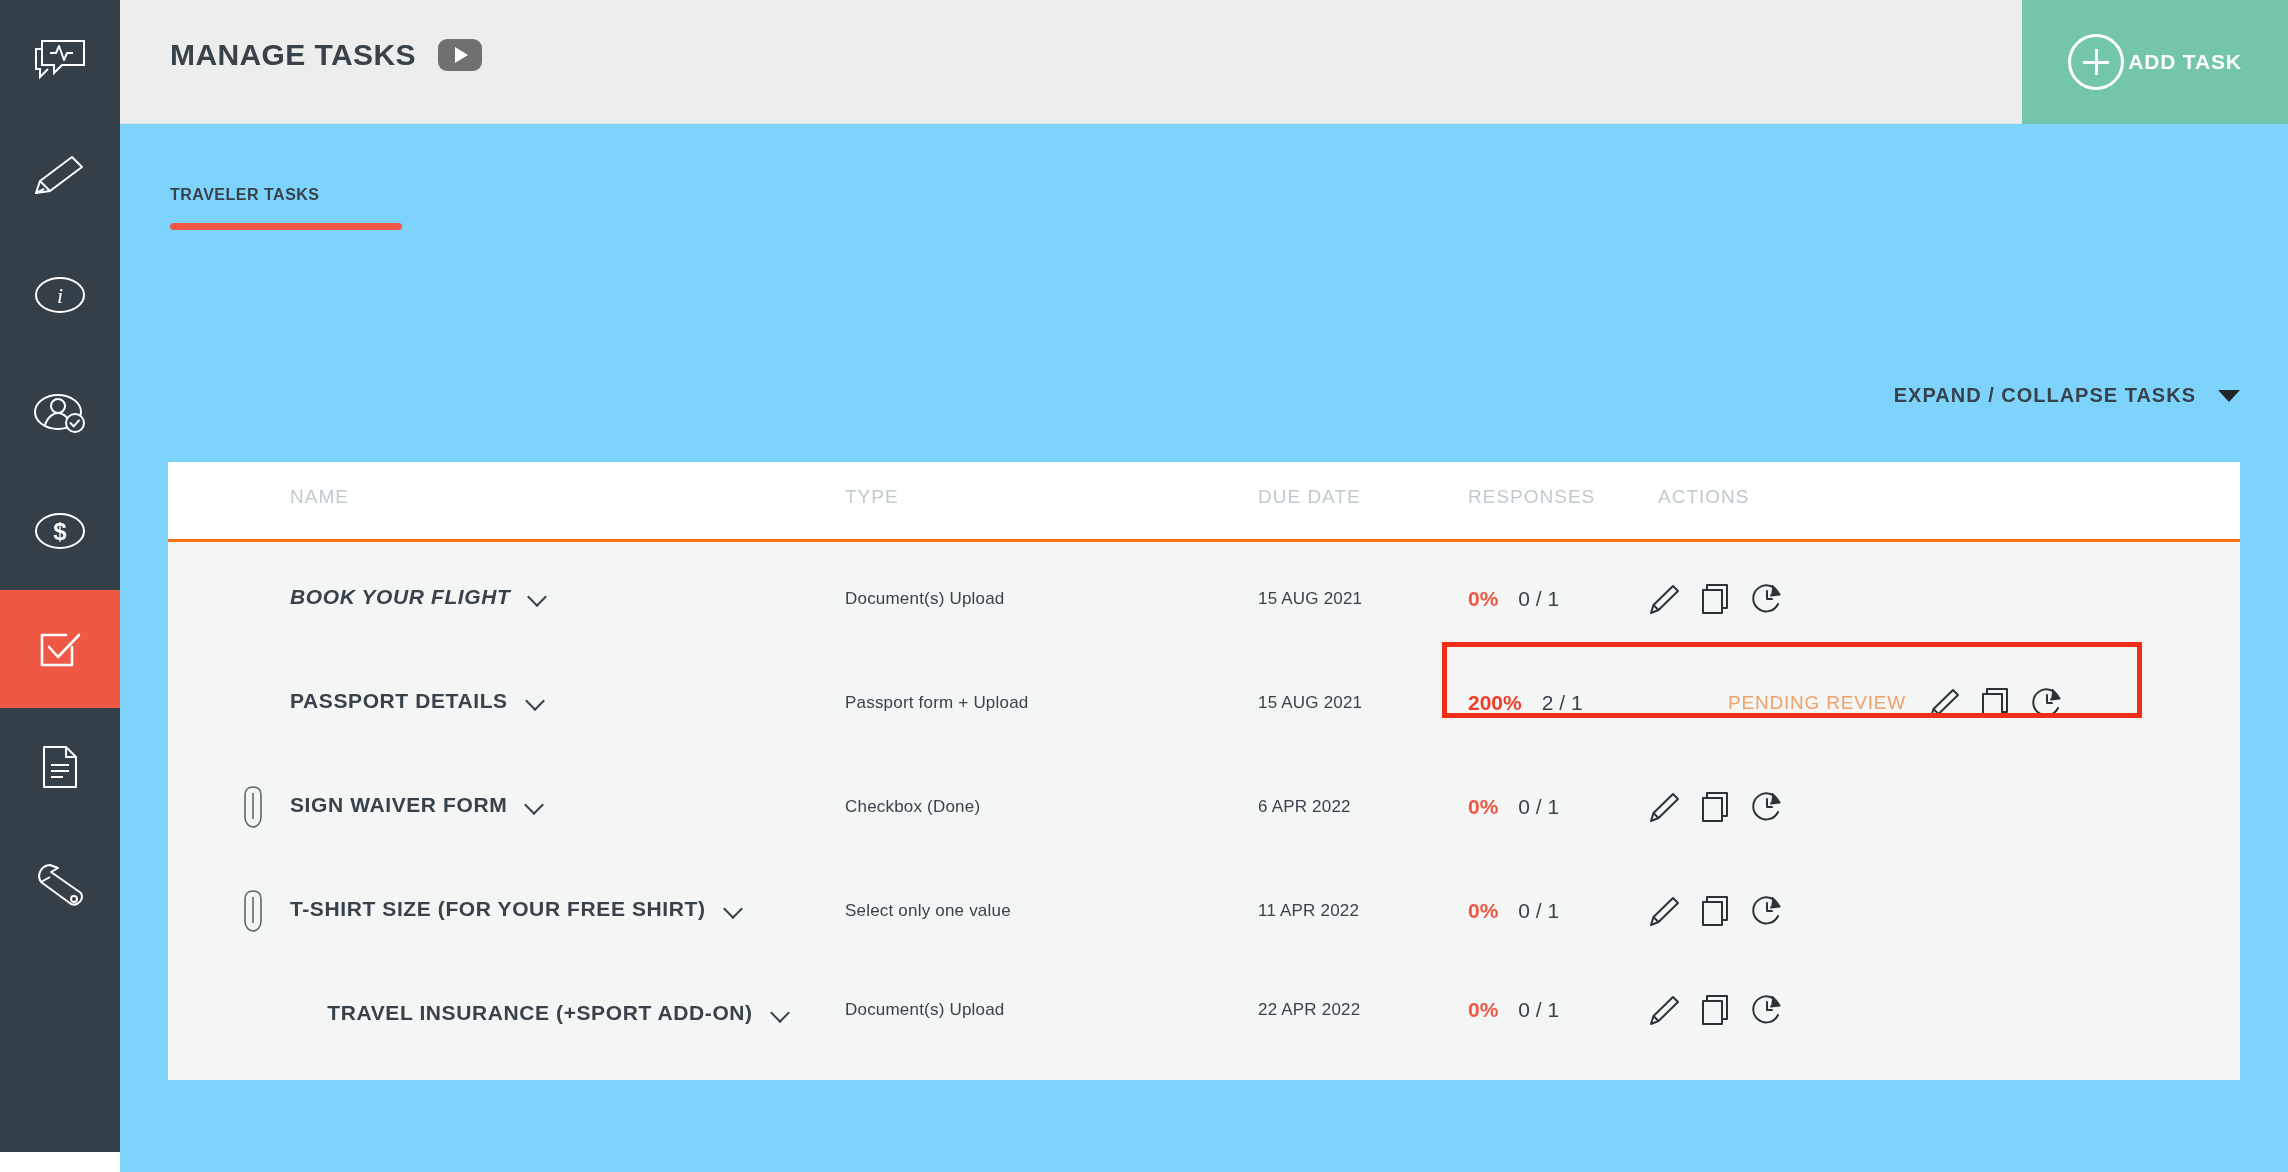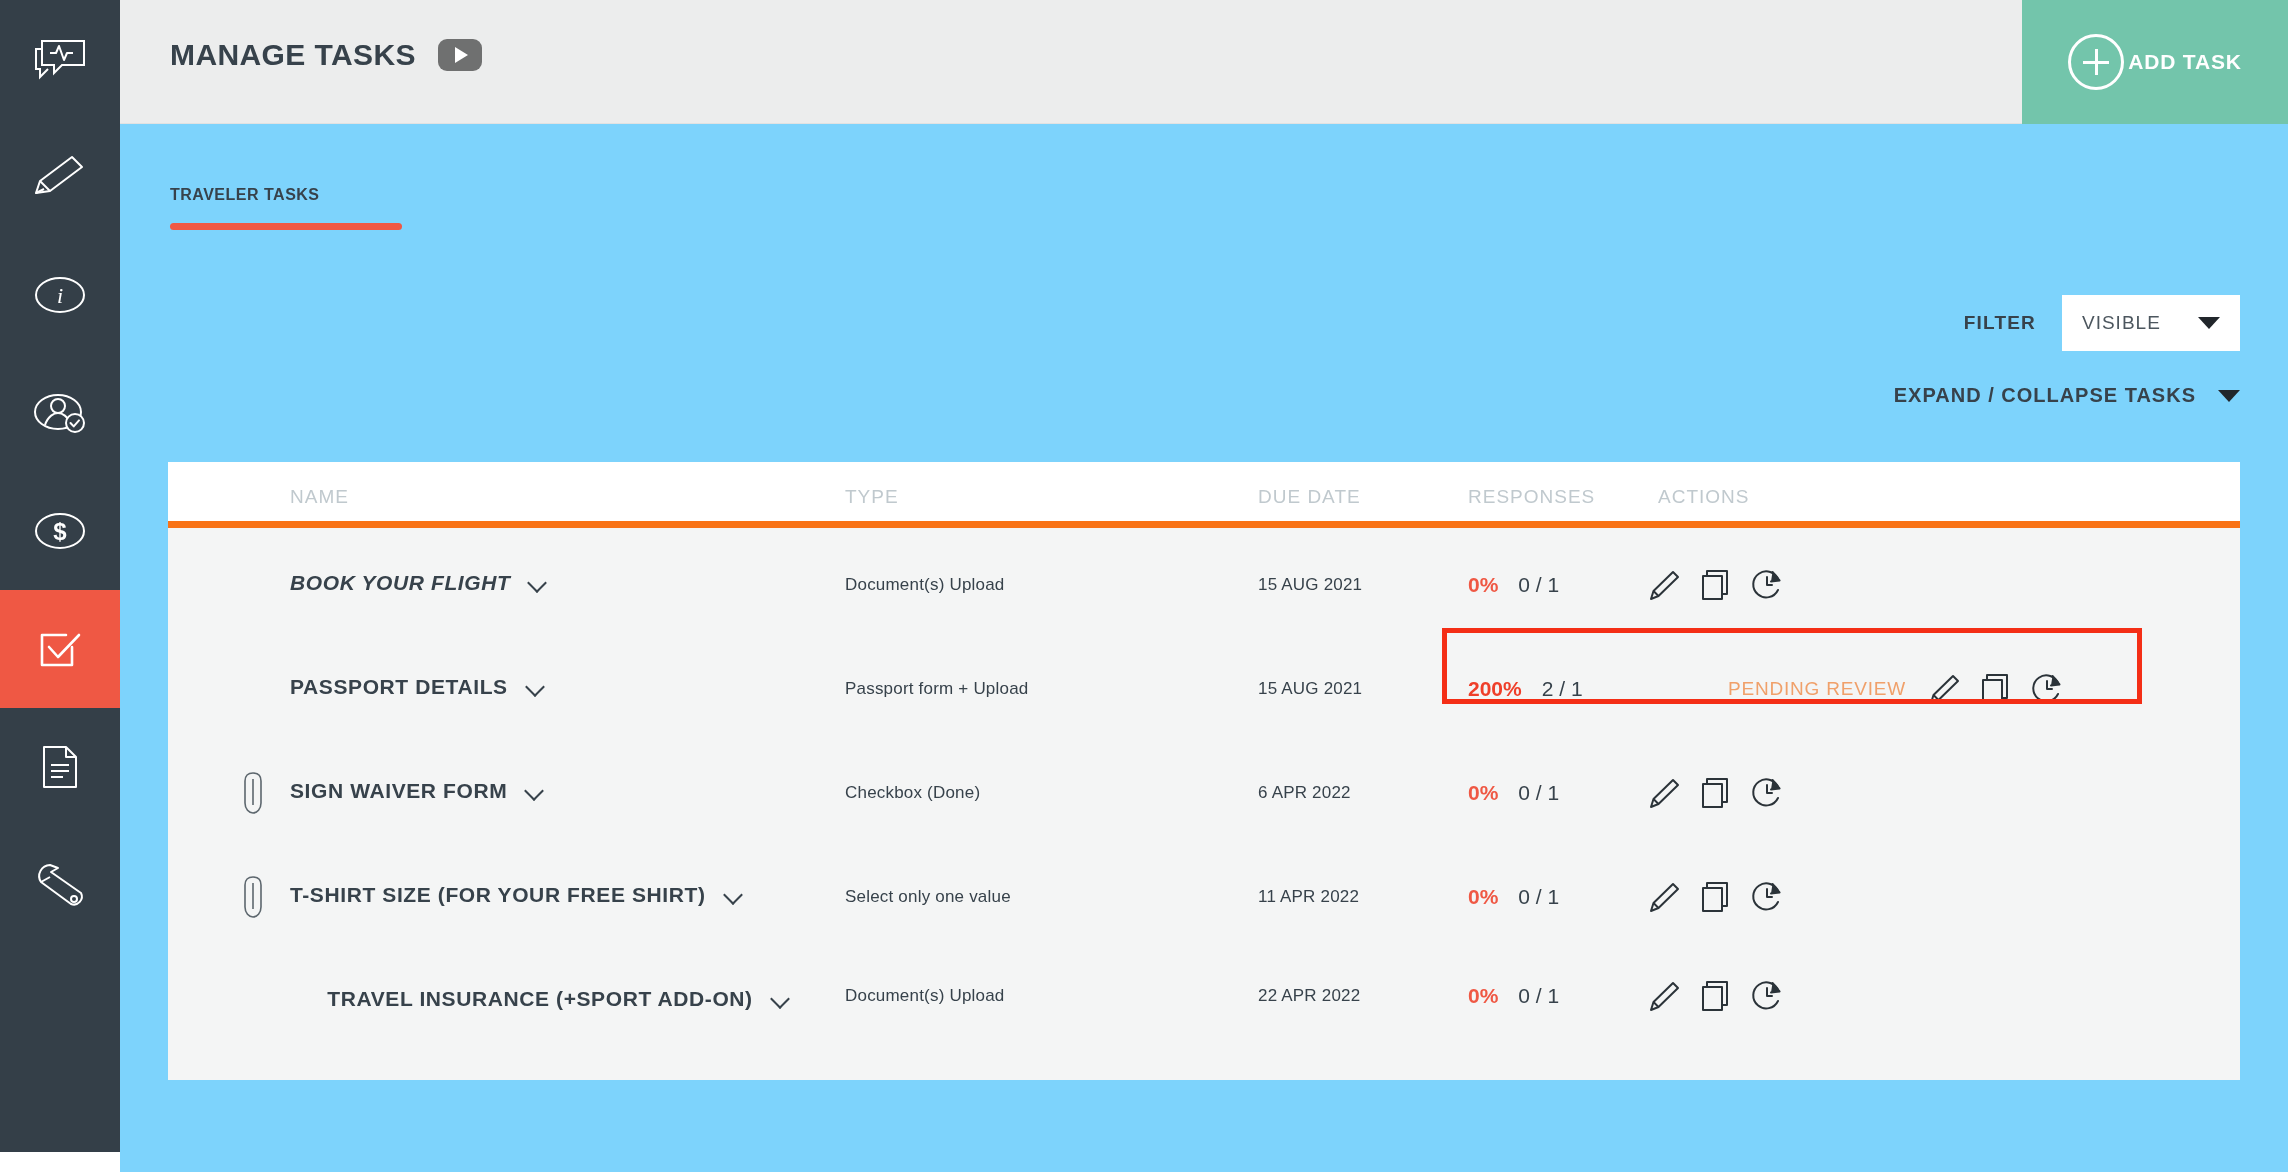--- a/index.html
+++ b/index.html
@@ -125,22 +125,22 @@
     font-size: 20px; font-weight: bold; letter-spacing: 1px; color: #37424b;
   }
 
   
   .card {
     position: absolute; left: 48px; top: 462px;
     width: 2072px; height: 618px;
     background: #f4f5f5;
   }
   .thead {
-    height: 66px; background: #ffffff;
-    border-bottom: 7px solid #f97316;
+    height: 80px; background: #ffffff;
+    border-bottom: 3px solid #f97316;
     position: relative;
   }
   .th {
     position: absolute; top: 24px;
     font-size: 19px; letter-spacing: 1px; color: #c0c9ce;
   }
   .th.c-name { left: 122px; }
   .th.c-type { left: 677px; }
   .th.c-due  { left: 1090px; }
   .th.c-resp { left: 1300px; }
@@ -296,27 +296,20 @@
         <span class="plus-circle"></span>
         <span class="add-task-label">ADD TASK</span>
       </div>
     </div>
 
     <div class="tabs">
       <div class="tab">TRAVELER TASKS</div>
       <div class="tab-underline"></div>
     </div>
 
-    <div class="filter-row">
-      <span class="filter-label">FILTER</span>
-      <div class="filter-select">
-        <span class="val">VISIBLE</span>
-        <span class="caret"></span>
-      </div>
-    </div>
 
     <div class="expand-row">
       <span class="expand-label">EXPAND / COLLAPSE TASKS</span>
       <span class="caret"></span>
     </div>
 
     <div class="card">
 
       <div class="thead">
         <div class="th c-name">NAME</div>

